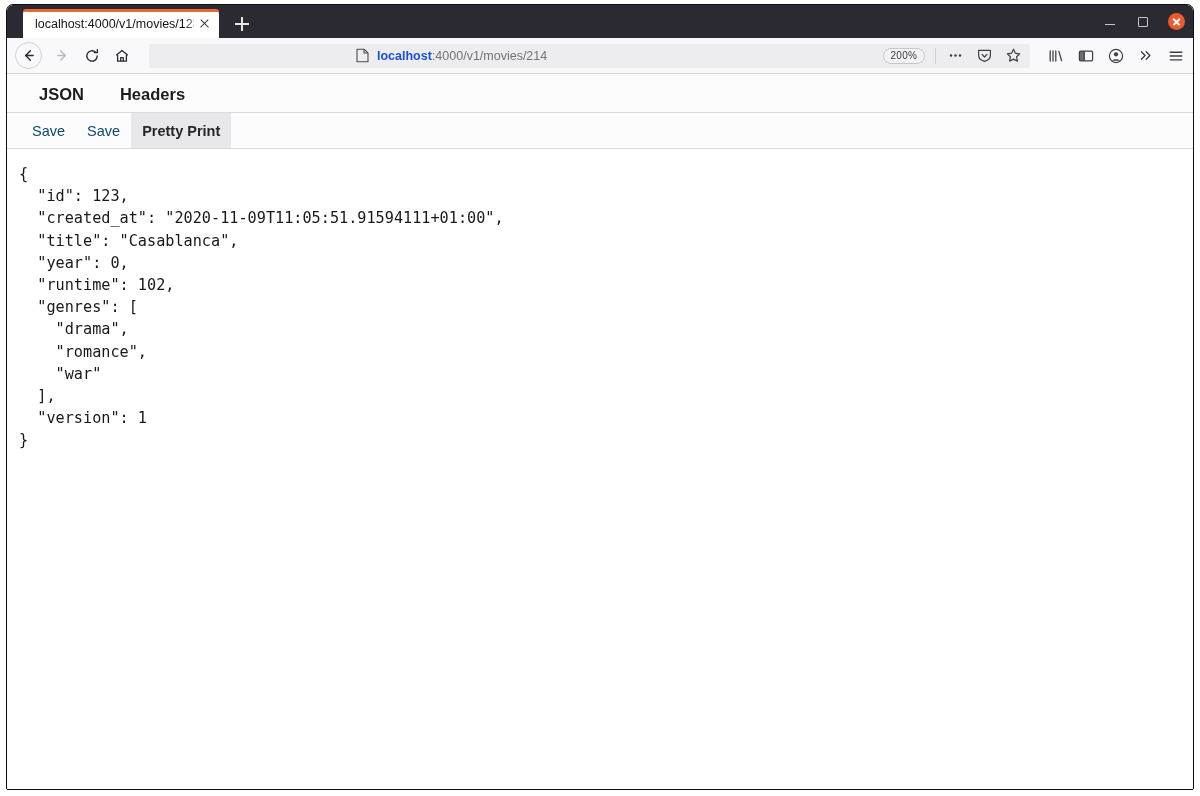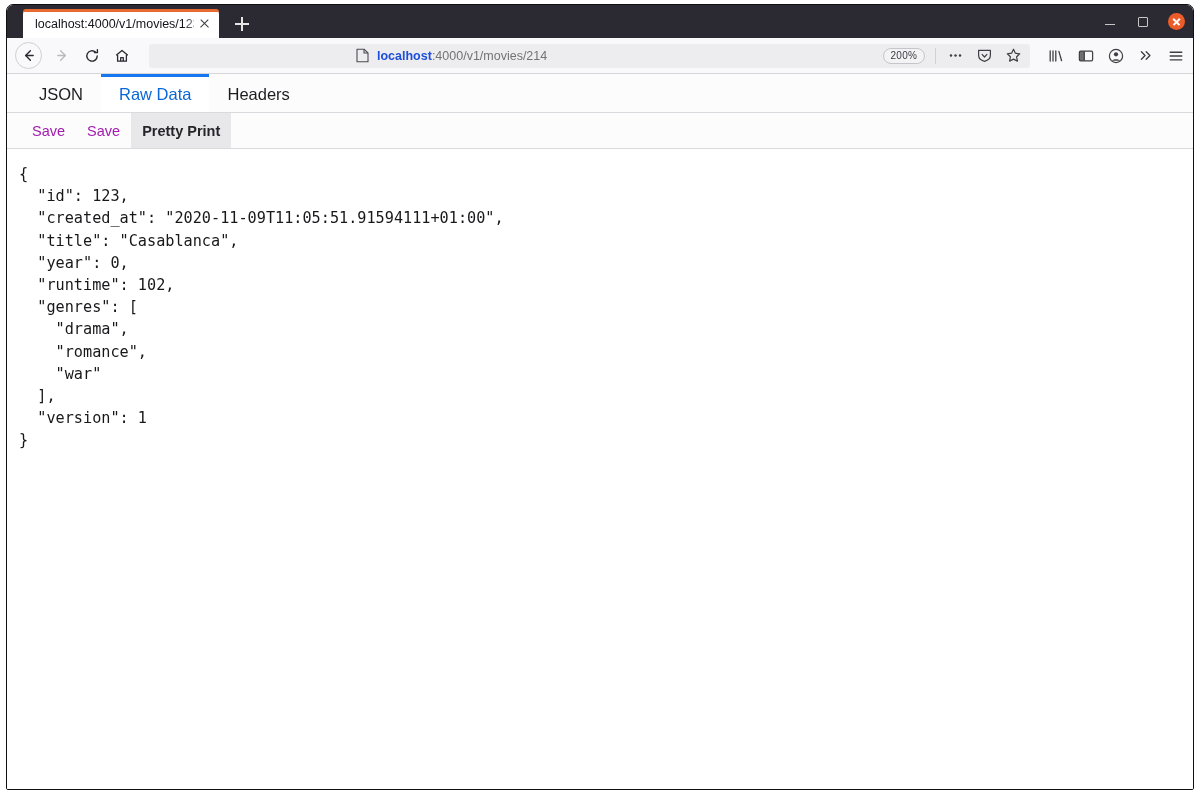--- a/index.html
+++ b/index.html
@@ -233,20 +233,21 @@
   }
   .vtab {
     padding: 0 18px;
     display: flex;
     align-items: center;
     font-size: 16.5px;
     color: #1d1d20;
     border-top: 3px solid transparent;
     box-sizing: border-box;
     cursor: default;
+    font-weight: bold;
   }
   .vtab.active {
     color: #0a67d8;
     border-top-color: #1677f0;
     background: #ffffff;
   }
 
   
   .subbar {
     height: 35px;
@@ -255,21 +256,21 @@
     display: flex;
     align-items: stretch;
     padding-left: 14px;
     flex: 0 0 auto;
   }
   .sbtn {
     padding: 0 11px;
     display: flex;
     align-items: center;
     font-size: 14.5px;
-    color: #a21caf;
+    color: #0c4a6e;
     cursor: default;
   }
   .sbtn.pressed {
     background: #e8e8eb;
     color: #25252a;
     font-weight: bold;
   }
 
   
   .jsonbody {
@@ -418,23 +419,20 @@
             <path d="M3.2 9 H14.8"></path>
             <path d="M3.2 12.8 H14.8"></path>
         </svg>
       </span>
     </div>
   </div>
 
   <div class="viewer-tabs">
     <div class="vtab">
       <span>JSON</span>
-    </div>
-    <div class="vtab active">
-      <span>Raw Data</span>
     </div>
     <div class="vtab">
       <span>Headers</span>
     </div>
   </div>
 
   <div class="subbar">
     <div class="sbtn">
       <span>Save</span>
     </div>

